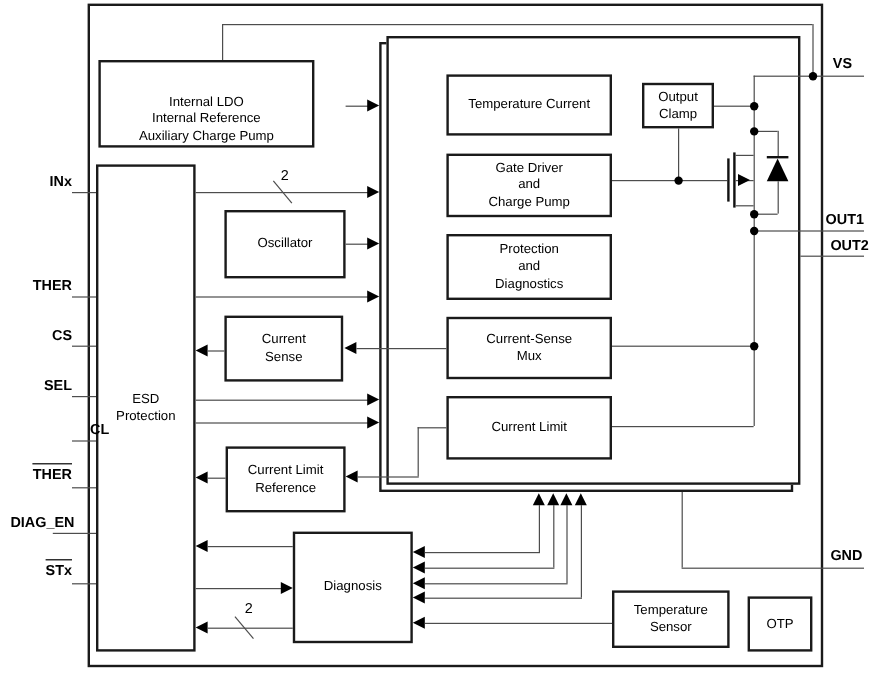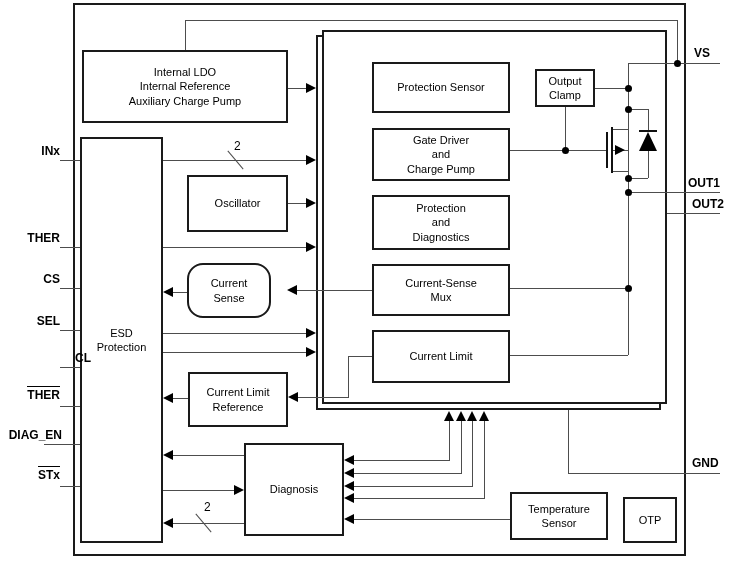--- a/index.html
+++ b/index.html
@@ -30,54 +30,54 @@
   .slash { position:absolute; width:1px; height:24px; background:#4d4d4d; transform:rotate(-40deg); }
   .tri-up-diode { position:absolute; width:0; height:0; border-left:9px solid transparent; border-right:9px solid transparent; border-bottom:19px solid #000; }
 </style>
 </head>
 <body>
 
 <div id="canvas">
 
   <div class="outer-border" style="left:73px; top:3px; width:609px; height:549px;"></div>
 
-  <div class="block" style="left:82px; top:50px; width:206px; height:73px;">
+  <div class="block" style="left:82px; top:50px; width:180px; height:73px;justify-content:flex-end;">
     <span>Internal LDO</span>
     <span>Internal Reference</span>
     <span>Auxiliary Charge Pump</span>
   </div>
 
   <div class="block" style="left:80px; top:137px; width:83px; height:406px;align-items:center;">
     <span>ESD</span>
     <span>Protection</span>
   </div>
 
   <div class="block" style="left:187px; top:175px; width:101px; height:57px;">
     <span>Oscillator</span>
   </div>
 
-  <div class="block" style="left:187px; top:263px; width:84px; height:55px;border-radius:16px;">
+  <div class="block" style="left:187px; top:263px; width:99px; height:55px;">
     <span>Current</span>
     <span>Sense</span>
   </div>
 
   <div class="block" style="left:188px; top:372px; width:100px; height:55px;">
     <span>Current Limit</span>
     <span>Reference</span>
   </div>
 
   <div class="block" style="left:244px; top:443px; width:100px; height:93px;">
     <span>Diagnosis</span>
   </div>
 
   <div class="frame" style="left:316px; top:35px; width:345px; height:375px;"></div>
   <div class="frame" style="left:322px; top:30px; width:345px; height:374px;"></div>
 
   <div class="block" style="left:372px; top:62px; width:138px; height:51px;">
-    <span>Protection Sensor</span>
+    <span>Temperature Current</span>
   </div>
 
   <div class="block" style="left:372px; top:128px; width:138px; height:53px;">
     <span>Gate Driver</span>
     <span>and</span>
     <span>Charge Pump</span>
   </div>
 
   <div class="block" style="left:372px; top:195px; width:138px; height:55px;">
     <span>Protection</span>

